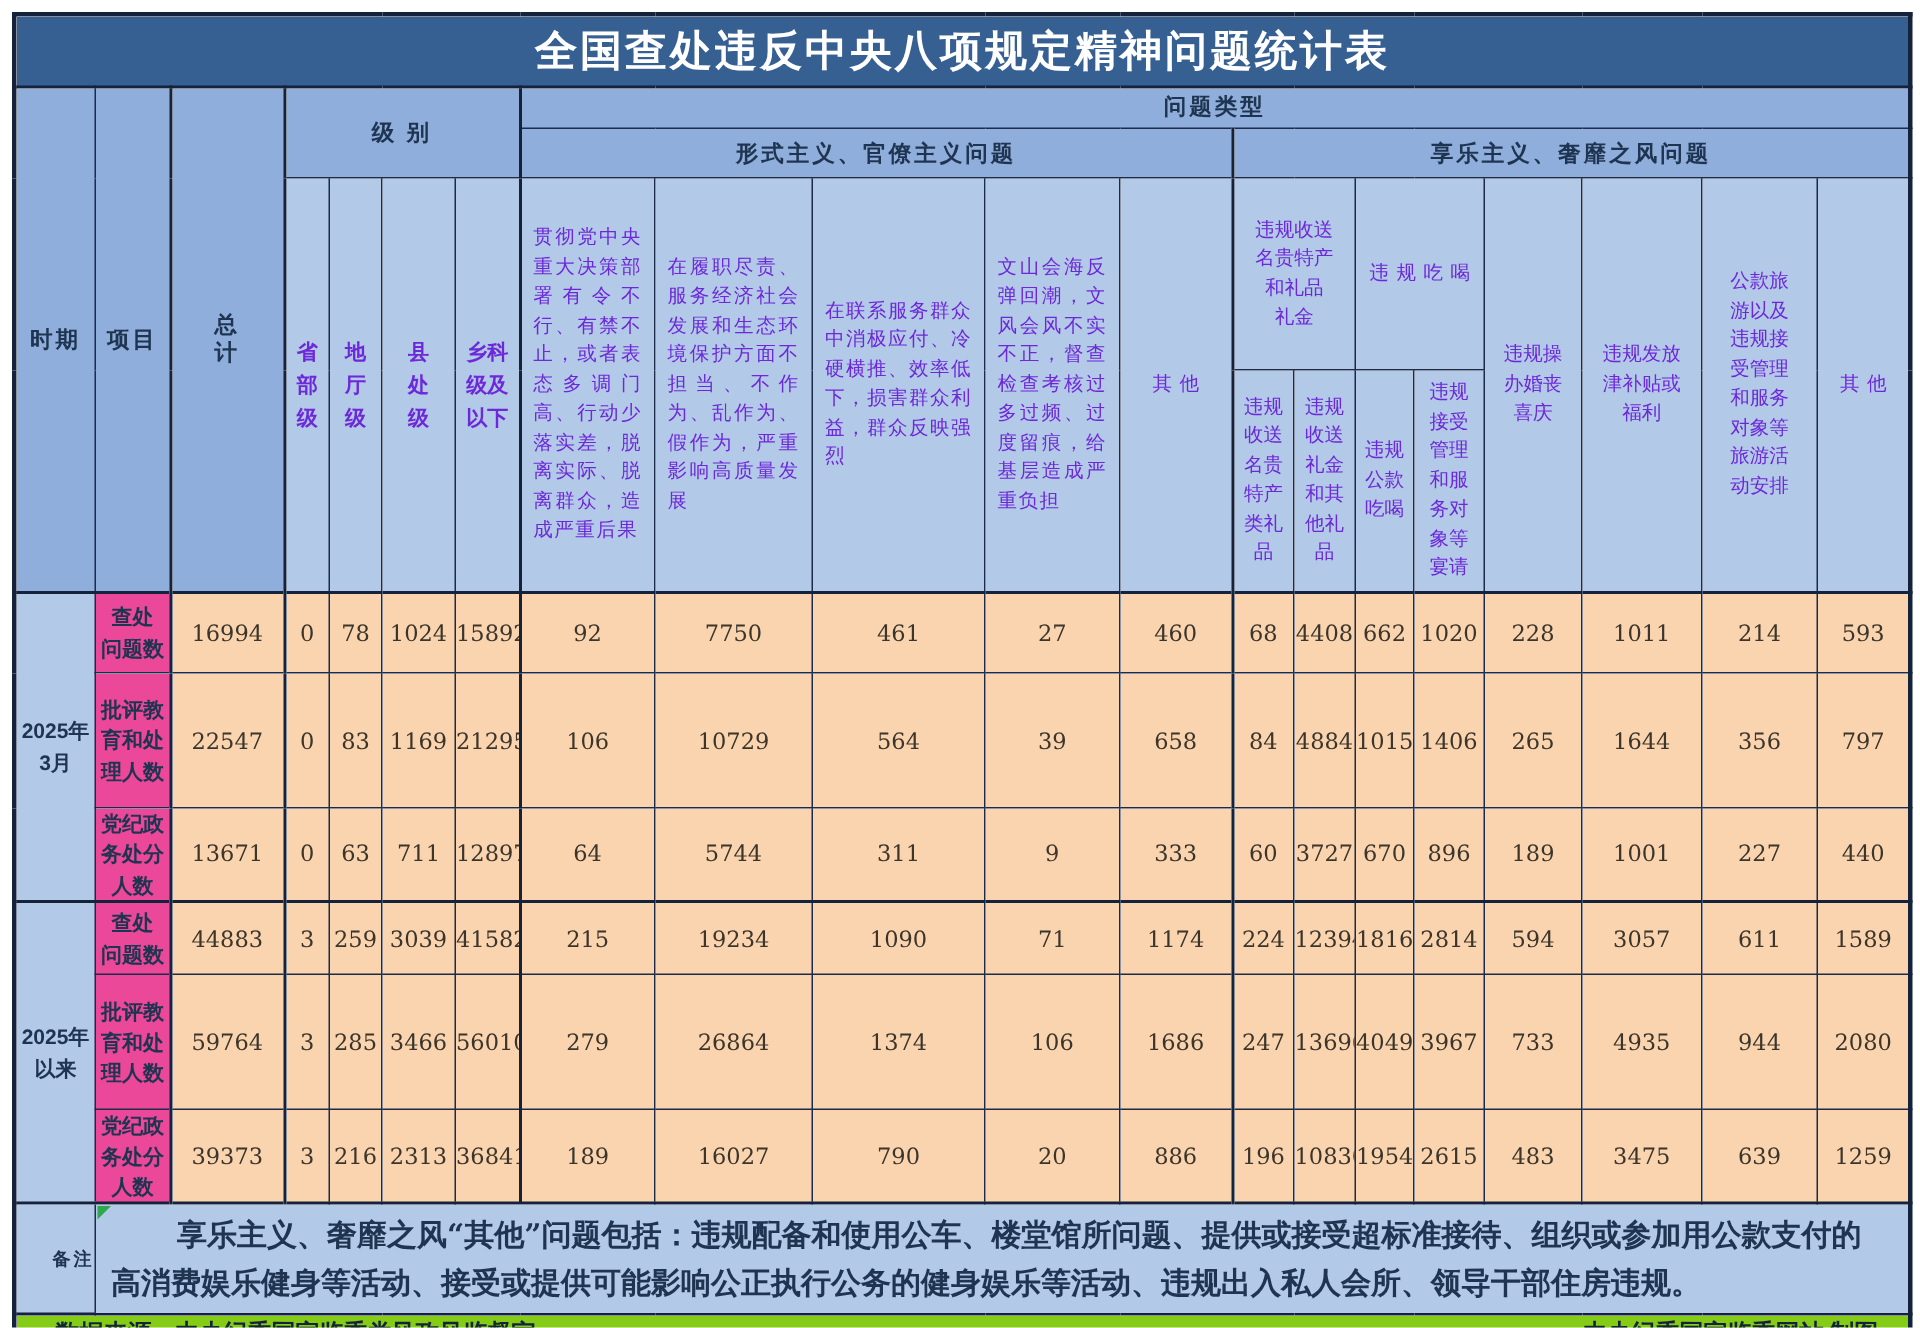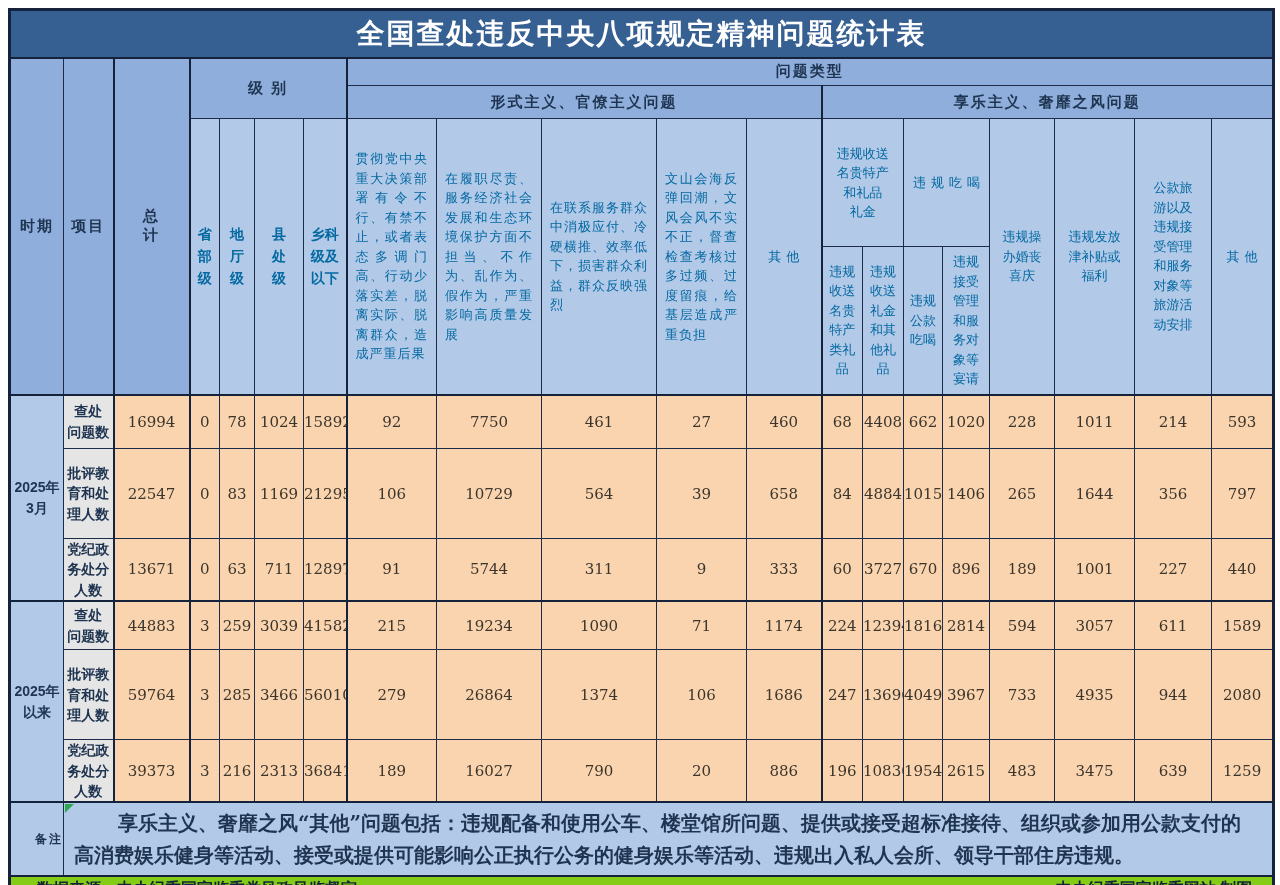--- a/index.html
+++ b/index.html
@@ -26,33 +26,33 @@
   tr.r-d6     { height:59px; }
   tr.r-note   { height:55px; }
   tr.r-bottom { height:26px; }
 
   .title { background:#376092; color:#ffffff; font-size:28px; font-weight:bold;
            letter-spacing:2px; font-family:"DejaVu Serif", serif;
            border-bottom:2px solid #15223C;text-align:center; }
 
   .band { background:#8FAEDB; color:#1E3450; font-weight:bold; font-size:15px;
           letter-spacing:2px; }
-  .leaf { background:#B3C9E8; color:#0369a1; }
+  .leaf { background:#B3C9E8; color:#6d28d9; }
   .leaf-sans  { font-weight:bold; font-size:14px; line-height:1.6; }
   .leaf-serif { font-family:"DejaVu Serif", serif; font-size:13px; line-height:1.5; }
   .longtxt { text-align:justify; text-justify:inter-character;
              padding:8px 8px; letter-spacing:1px; }
   .pre { white-space:pre-line; }
   .sp  { letter-spacing:5px; text-indent:5px; }
 
   .d { background:#FAD4AF; color:#3B352B; font-family:"DejaVu Serif", serif;
        font-size:15px; }
   .period { background:#B3C9E8; color:#1E3450; font-weight:600; font-size:14px;
             line-height:1.5; }
-  .ilabel { background:#e5e5e5; color:#1E3450; font-weight:bold; font-size:14px;
+  .ilabel { background:#ec4899; color:#1E3450; font-weight:bold; font-size:14px;
             line-height:1.45; }
 
   .sep-l { border-left:2px solid #15223C; }
   tr.sep-t > td { border-top:2px solid #15223C; }
 
   .note-label { background:#B3C9E8; font-weight:bold; font-size:12px;
                 color:#1E3450; letter-spacing:2px;text-align:right; }
   .note-text  { background:#B3C9E8; position:relative; }
   .note-body  { font-family:"DejaVu Serif", serif; font-weight:600; font-size:20px;
                 color:#1E3450; line-height:1.6; text-align:left;
@@ -228,21 +228,21 @@
 
   <tr class="r-d3">
     <td class="ilabel pre">党纪政
 务处分
 人数</td>
     <td class="d sep-l">13671</td>
     <td class="d sep-l">0</td>
     <td class="d">63</td>
     <td class="d">711</td>
     <td class="d">12897</td>
-    <td class="d sep-l">91</td>
+    <td class="d sep-l">64</td>
     <td class="d">5744</td>
     <td class="d">311</td>
     <td class="d">9</td>
     <td class="d">333</td>
     <td class="d sep-l">60</td>
     <td class="d">3727</td>
     <td class="d">670</td>
     <td class="d">896</td>
     <td class="d">189</td>
     <td class="d">1001</td>

